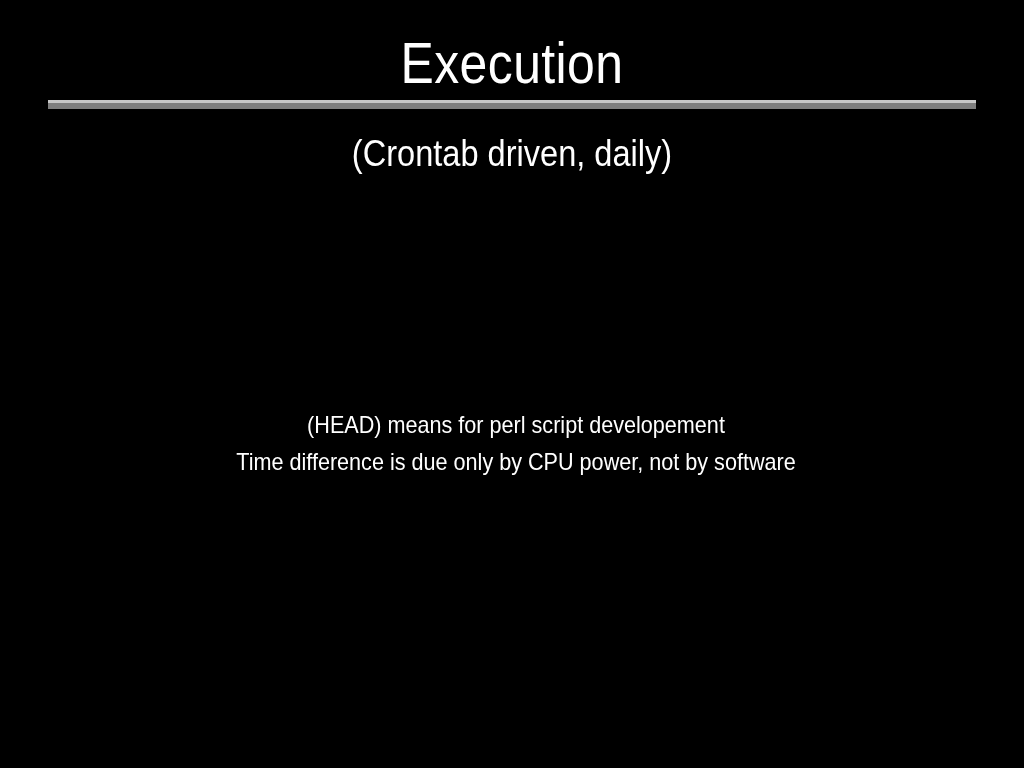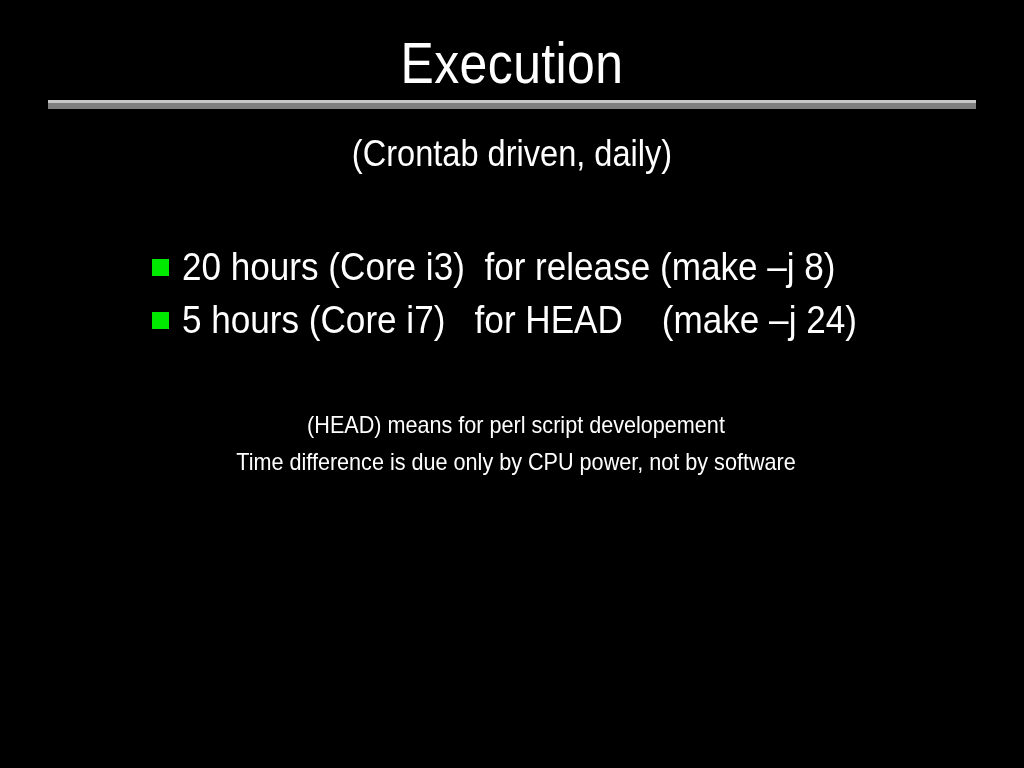--- a/index.html
+++ b/index.html
@@ -134,32 +134,19 @@
 
   <div class="slide-title">Execution</div>
 
   <div class="title-rule">
     <div class="rule-hi"></div>
     <div class="rule-lo"></div>
   </div>
 
   <div class="slide-subtitle">(Crontab driven, daily)</div>
 
-  <div class="bullet-list">
-
-    <div class="bullet-item">
-      <span class="bullet-marker"></span>
-      <span class="bullet-text">20 hours (Core i3)  for release (make –j 8)</span>
-    </div>
-
-    <div class="bullet-item">
-      <span class="bullet-marker"></span>
-      <span class="bullet-text">5 hours (Core i7)   for HEAD    (make –j 24)</span>
-    </div>
-
-  </div>
 
   <div class="footnotes">
     <div class="footnote-line">(HEAD) means for perl script developement</div>
     <div class="footnote-line">Time difference is due only by CPU power, not by software</div>
   </div>
 
 </div>
 
 </body></html>

